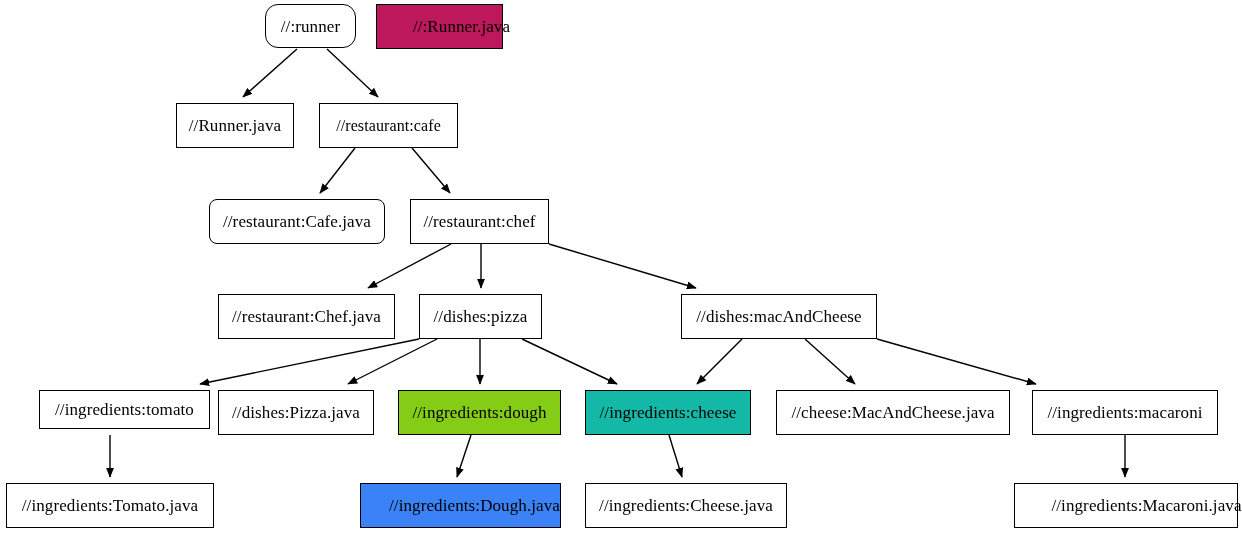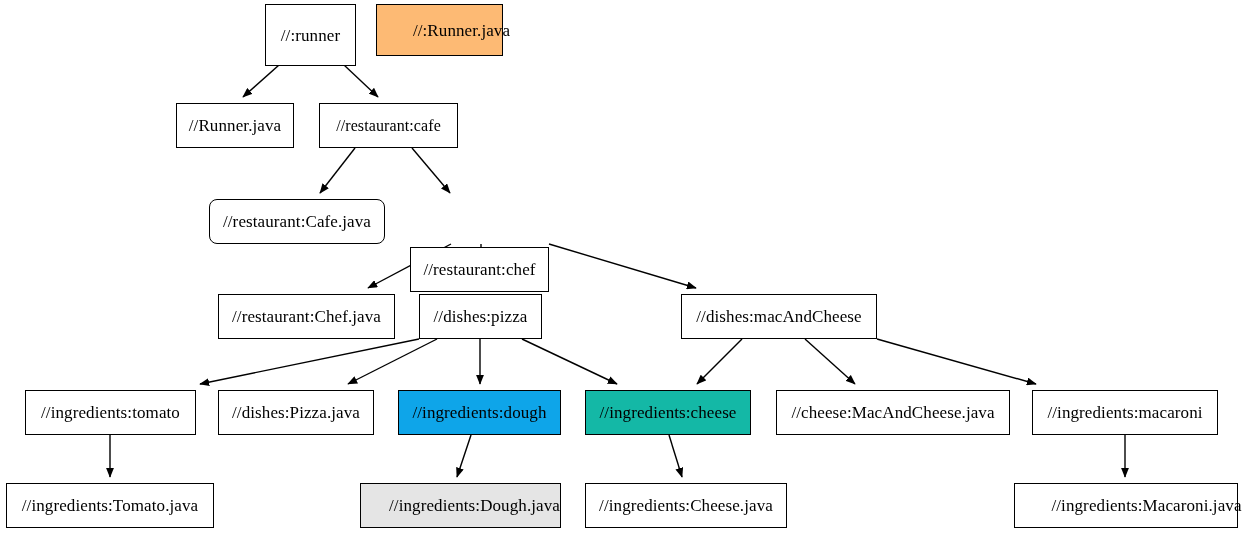--- a/index.html
+++ b/index.html
@@ -73,69 +73,69 @@
         <path d="M 805,339 L 855,384" fill="none" stroke="#000000" stroke-width="1.4" marker-end="url(#arrowhead)"></path>
         <path d="M 877,339 L 1036,384" fill="none" stroke="#000000" stroke-width="1.4" marker-end="url(#arrowhead)"></path>
         <path d="M 110,435 L 110,477" fill="none" stroke="#000000" stroke-width="1.4" marker-end="url(#arrowhead)"></path>
         <path d="M 471,435 L 457,477" fill="none" stroke="#000000" stroke-width="1.4" marker-end="url(#arrowhead)"></path>
         <path d="M 669,435 L 682,477" fill="none" stroke="#000000" stroke-width="1.4" marker-end="url(#arrowhead)"></path>
         <path d="M 1125,435 L 1125,477" fill="none" stroke="#000000" stroke-width="1.4" marker-end="url(#arrowhead)"></path>
       </g>
   </svg>
 
   <div id="nodes-group">
-      <div class="node" style="left: 265px; top: 4px; width: 91px; height: 62px; background: rgb(255, 255, 255); border-color: rgb(0, 0, 0); font-size: 17px;">
+      <div class="node" style="left: 265px; top: 4px; width: 91px; height: 44px; background: rgb(255, 255, 255); border-color: rgb(0, 0, 0); font-size: 17px; border-radius: 13px;">
         <span class="node-label">//:runner</span>
       </div>
-      <div class="node" style="left: 376px; top: 4px; width: 127px; height: 52px; background: #fdba74; border-color: rgb(0, 0, 0); font-size: 17px; padding-left: 44px;">
+      <div class="node" style="left: 376px; top: 4px; width: 127px; height: 45px; background: #be185d; border-color: rgb(0, 0, 0); font-size: 17px; padding-left: 44px;">
         <span class="node-label">//:Runner.java</span>
       </div>
       <div class="node" style="left: 176px; top: 103px; width: 118px; height: 45px; background: rgb(255, 255, 255); border-color: rgb(0, 0, 0); font-size: 17px;">
         <span class="node-label">//Runner.java</span>
       </div>
       <div class="node" style="left: 319px; top: 103px; width: 139px; height: 45px; background: rgb(255, 255, 255); border-color: rgb(0, 0, 0); font-size: 16px;">
         <span class="node-label">//restaurant:cafe</span>
       </div>
       <div class="node" style="left: 209px; top: 199px; width: 176px; height: 45px; background: rgb(255, 255, 255); border-color: rgb(0, 0, 0); font-size: 17px; border-radius: 8px;">
         <span class="node-label">//restaurant:Cafe.java</span>
       </div>
-      <div class="node" style="left: 410px; top: 199px; width: 139px; height: 45px; background: rgb(255, 255, 255); border-color: rgb(0, 0, 0); font-size: 17px; margin-top: 48px;">
+      <div class="node" style="left: 410px; top: 199px; width: 139px; height: 45px; background: rgb(255, 255, 255); border-color: rgb(0, 0, 0); font-size: 17px;">
         <span class="node-label">//restaurant:chef</span>
       </div>
       <div class="node" style="left: 218px; top: 294px; width: 177px; height: 45px; background: rgb(255, 255, 255); border-color: rgb(0, 0, 0); font-size: 17px;">
         <span class="node-label">//restaurant:Chef.java</span>
       </div>
       <div class="node" style="left: 419px; top: 294px; width: 123px; height: 45px; background: rgb(255, 255, 255); border-color: rgb(0, 0, 0); font-size: 17px;">
         <span class="node-label">//dishes:pizza</span>
       </div>
       <div class="node" style="left: 681px; top: 294px; width: 196px; height: 45px; background: rgb(255, 255, 255); border-color: rgb(0, 0, 0); font-size: 17px;">
         <span class="node-label">//dishes:macAndCheese</span>
       </div>
-      <div class="node" style="left: 25px; top: 390px; width: 171px; height: 45px; background: rgb(255, 255, 255); border-color: rgb(0, 0, 0); font-size: 17px;">
+      <div class="node" style="left: 39px; top: 390px; width: 171px; height: 39px; background: rgb(255, 255, 255); border-color: rgb(0, 0, 0); font-size: 17px;">
         <span class="node-label">//ingredients:tomato</span>
       </div>
       <div class="node" style="left: 218px; top: 390px; width: 156px; height: 45px; background: rgb(255, 255, 255); border-color: rgb(0, 0, 0); font-size: 17px;">
         <span class="node-label">//dishes:Pizza.java</span>
       </div>
-      <div class="node" style="left: 398px; top: 390px; width: 163px; height: 45px; background: #0ea5e9; border-color: rgb(0, 0, 0); font-size: 17px;">
+      <div class="node" style="left: 398px; top: 390px; width: 163px; height: 45px; background: #84cc16; border-color: rgb(0, 0, 0); font-size: 17px;">
         <span class="node-label">//ingredients:dough</span>
       </div>
       <div class="node" style="left: 585px; top: 390px; width: 166px; height: 45px; background: #14b8a6; border-color: rgb(0, 0, 0); font-size: 17px;">
         <span class="node-label">//ingredients:cheese</span>
       </div>
       <div class="node" style="left: 776px; top: 390px; width: 234px; height: 45px; background: rgb(255, 255, 255); border-color: rgb(0, 0, 0); font-size: 17px;">
         <span class="node-label">//cheese:MacAndCheese.java</span>
       </div>
       <div class="node" style="left: 1032px; top: 390px; width: 186px; height: 45px; background: rgb(255, 255, 255); border-color: rgb(0, 0, 0); font-size: 17px;">
         <span class="node-label">//ingredients:macaroni</span>
       </div>
       <div class="node" style="left: 6px; top: 483px; width: 208px; height: 45px; background: rgb(255, 255, 255); border-color: rgb(0, 0, 0); font-size: 17px;">
         <span class="node-label">//ingredients:Tomato.java</span>
       </div>
-      <div class="node" style="left: 360px; top: 483px; width: 201px; height: 45px; background: #e5e5e5; border-color: rgb(0, 0, 0); font-size: 17px; padding-left: 28px;">
+      <div class="node" style="left: 360px; top: 483px; width: 201px; height: 45px; background: #3b82f6; border-color: rgb(0, 0, 0); font-size: 17px; padding-left: 28px;">
         <span class="node-label">//ingredients:Dough.java</span>
       </div>
       <div class="node" style="left: 585px; top: 483px; width: 202px; height: 45px; background: rgb(255, 255, 255); border-color: rgb(0, 0, 0); font-size: 17px;">
         <span class="node-label">//ingredients:Cheese.java</span>
       </div>
       <div class="node" style="left: 1014px; top: 483px; width: 224px; height: 45px; background: rgb(255, 255, 255); border-color: rgb(0, 0, 0); font-size: 17px; padding-left: 41px;">
         <span class="node-label">//ingredients:Macaroni.java</span>
       </div>
     </div>
 

